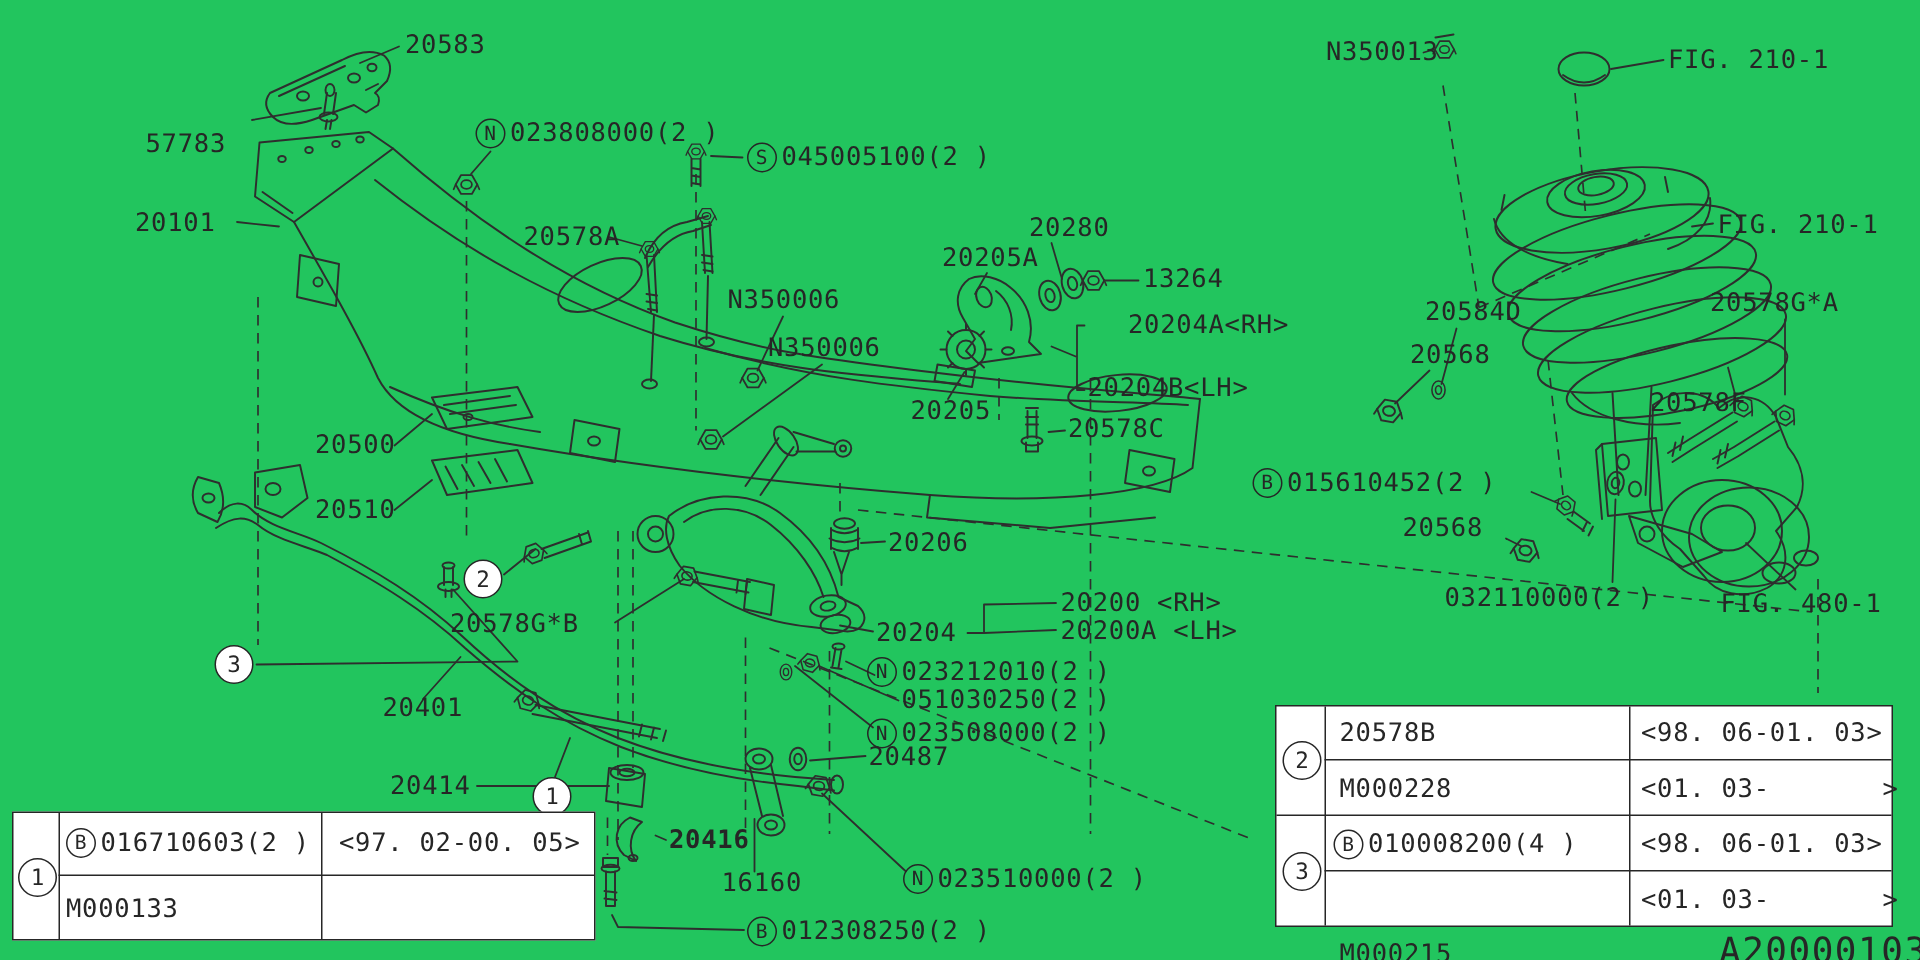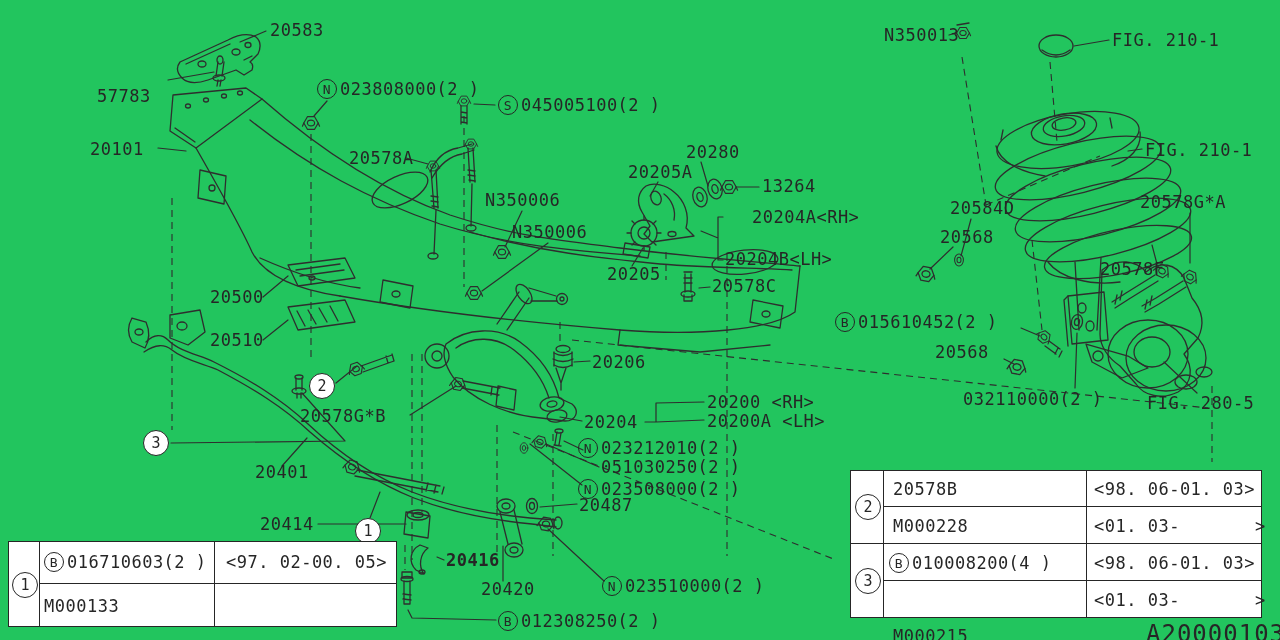--- a/index.html
+++ b/index.html
@@ -361,21 +361,21 @@
       <div class="plabel" style="left: 498px; top: 95px;"><span class="circ">S</span><span>045005100(2 )</span></div>
       <div class="plabel" style="left: 349px; top: 148px;"><span>20578A</span></div>
       <div class="plabel" style="left: 485px; top: 190px;"><span>N350006</span></div>
       <div class="plabel" style="left: 512px; top: 222px;"><span>N350006</span></div>
       <div class="plabel" style="left: 210px; top: 287px;"><span>20500</span></div>
       <div class="plabel" style="left: 210px; top: 330px;"><span>20510</span></div>
       <div class="plabel" style="left: 300px; top: 406px;"><span>20578G*B</span></div>
       <div class="plabel" style="left: 255px; top: 462px;"><span>20401</span></div>
       <div class="plabel" style="left: 260px; top: 514px;"><span>20414</span></div>
       <div class="plabel" style="left: 446px; top: 550px; font-weight: bold;"><span>20416</span></div>
-      <div class="plabel" style="left: 481px; top: 579px;"><span>20420</span></div>
+      <div class="plabel" style="left: 481px; top: 579px;"><span>16160</span></div>
       <div class="plabel" style="left: 498px; top: 611px;"><span class="circ">B</span><span>012308250(2 )</span></div>
       <div class="plabel" style="left: 602px; top: 576px;"><span class="circ">N</span><span>023510000(2 )</span></div>
       <div class="plabel" style="left: 579px; top: 495px;"><span>20487</span></div>
       <div class="plabel" style="left: 578px; top: 438px;"><span class="circ">N</span><span>023212010(2 )</span></div>
       <div class="plabel" style="left: 601px; top: 457px;"><span>051030250(2 )</span></div>
       <div class="plabel" style="left: 578px; top: 479px;"><span class="circ">N</span><span>023508000(2 )</span></div>
       <div class="plabel" style="left: 584px; top: 412px;"><span>20204</span></div>
       <div class="plabel" style="left: 707px; top: 392px;"><span>20200 &lt;RH&gt;</span></div>
       <div class="plabel" style="left: 707px; top: 411px;"><span>20200A &lt;LH&gt;</span></div>
       <div class="plabel" style="left: 592px; top: 352px;"><span>20206</span></div>
@@ -389,21 +389,21 @@
       <div class="plabel" style="left: 884px; top: 25px;"><span>N350013</span></div>
       <div class="plabel" style="left: 1112px; top: 30px;"><span>FIG. 210-1</span></div>
       <div class="plabel" style="left: 1145px; top: 140px;"><span>FIG. 210-1</span></div>
       <div class="plabel" style="left: 950px; top: 198px;"><span>20584D</span></div>
       <div class="plabel" style="left: 940px; top: 227px;"><span>20568</span></div>
       <div class="plabel" style="left: 1140px; top: 192px;"><span>20578G*A</span></div>
       <div class="plabel" style="left: 1100px; top: 225px; margin-top: 34px;"><span>20578F</span></div>
       <div class="plabel" style="left: 835px; top: 312px;"><span class="circ">B</span><span>015610452(2 )</span></div>
       <div class="plabel" style="left: 935px; top: 342px;"><span>20568</span></div>
       <div class="plabel" style="left: 963px; top: 389px;"><span>032110000(2 )</span></div>
-      <div class="plabel" style="left: 1147px; top: 393px;"><span>FIG. 280-5</span></div>
+      <div class="plabel" style="left: 1147px; top: 393px;"><span>FIG. 480-1</span></div>
     </div>
 
   <div id="ref-layer">
       <div class="refcirc" style="left: 322px; top: 386px;">2</div>
       <div class="refcirc" style="left: 156px; top: 443px;">3</div>
       <div class="refcirc" style="left: 368px; top: 531px;">1</div>
     </div>
 
   <div class="ptable" style="left:8px;top:541px;width:389px;height:86px;">
     <div class="vline" style="left:30px;"></div>

